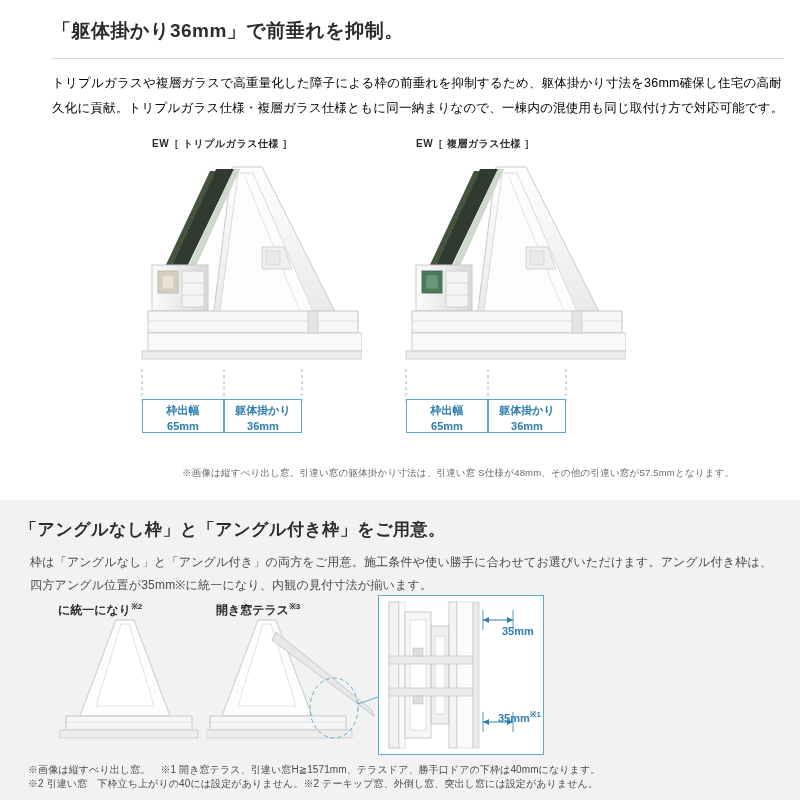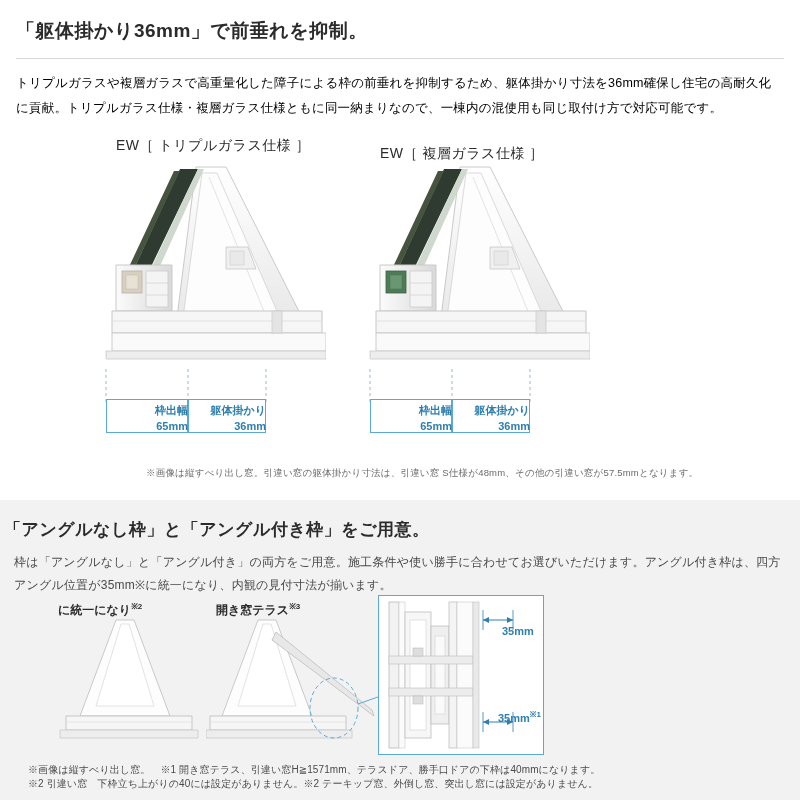--- a/index.html
+++ b/index.html
@@ -11,20 +11,21 @@
     font-family: "Liberation Sans", sans-serif;
     color: #333333;
     overflow: hidden;
     position: relative;
   }
 
   
   .sec1 {
     position: relative;
     padding: 14px 16px 0 16px;
+    margin-left: 36px;
   }
   .headline {
     font-size: 19px;
     font-weight: bold;
     color: #2b2b2b;
     letter-spacing: 0.5px;
     margin: 4px 0 14px 0;
   }
   .rule {
     height: 1px;
@@ -39,61 +40,61 @@
   }
 
   
   .diagrams1 {
     position: relative;
     height: 330px;
     margin-top: 16px;
   }
   .dlabel {
     position: absolute;
-    font-size: 14px;
-    font-weight: normal;
+    font-size: 10px;
+    font-weight: bold;
     color: #2b2b2b;
     letter-spacing: 0.5px;
     white-space: nowrap;
   }
 
   .cut-wrap { position: absolute; }
 
   
   .dimstrip { position: absolute; }
   .dimbox {
     position: absolute;
     border: 1px solid #5aa9d6;
     height: 34px;
     background: #ffffff;
   }
   .dimtxt {
     position: absolute;
-    text-align: right;
+    text-align: center;
     color: #2e7fb0;
     font-size: 11px;
     line-height: 1.45;
     font-weight: bold;
     white-space: nowrap;
   }
 
   .note {
     position: absolute;
     font-size: 9.5px;
     color: #6b6b6b;
     letter-spacing: 0.2px;
   }
 
   
   .sec2 {
     position: absolute;
     left: 0; top: 500px;
     width: 800px; height: 300px;
     background: #f2f2f2;
-    padding: 14px 16px 0 0;
+    padding: 14px 16px 0 16px;
   }
   .headline2 {
     font-size: 17px;
     font-weight: bold;
     color: #2b2b2b;
     letter-spacing: 0.5px;
     margin: 4px 0 10px 4px;
   }
   .body-copy2 {
     font-size: 12px;
@@ -136,21 +137,21 @@
 <body>
 
 <div class="sec1">
   <div class="headline">「躯体掛かり36mm」で前垂れを抑制。</div>
   <div class="rule"></div>
   <div class="body-copy">トリプルガラスや複層ガラスで高重量化した障子による枠の前垂れを抑制するため、躯体掛かり寸法を36mm確保し住宅の高耐久化に貢献。トリプルガラス仕様・複層ガラス仕様ともに同一納まりなので、一棟内の混使用も同じ取付け方で対応可能です。</div>
 
   <div class="diagrams1">
 
     <div class="dlabel" style="left:100px; top:0;">EW［ トリプルガラス仕様 ］</div>
-    <div class="dlabel" style="left:364px; top:8px;text-align:center;">EW［ 複層ガラス仕様 ］</div>
+    <div class="dlabel" style="left:364px; top:0;text-align:center;">EW［ 複層ガラス仕様 ］</div>
 
     <div class="cut-wrap" style="left:60px; top:24px; width:250px; height:220px;">
       <svg width="250" height="220" viewBox="0 0 250 220">
         <defs>
           <linearGradient id="fr1" x1="0" y1="0" x2="0" y2="1">
             <stop offset="0" stop-color="#ffffff"></stop>
             <stop offset="1" stop-color="#e3e3e3"></stop>
           </linearGradient>
           <linearGradient id="fr2" x1="0" y1="0" x2="1" y2="0">
             <stop offset="0" stop-color="#fbfbfb"></stop>

